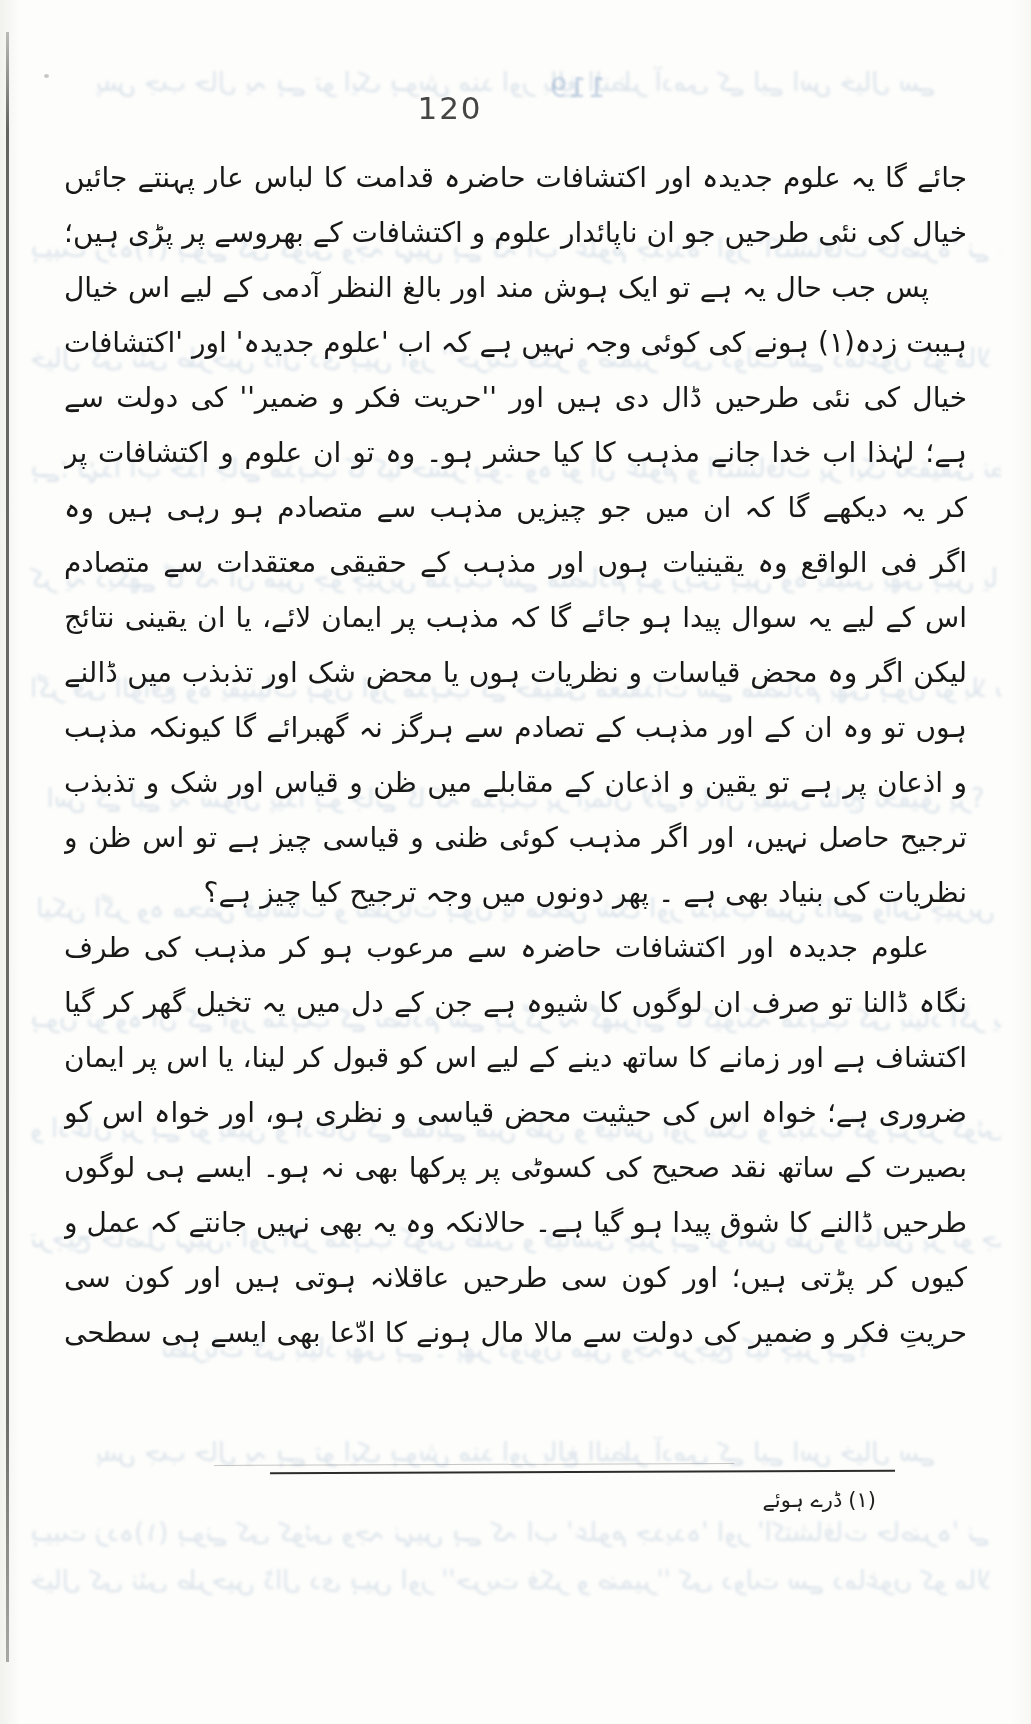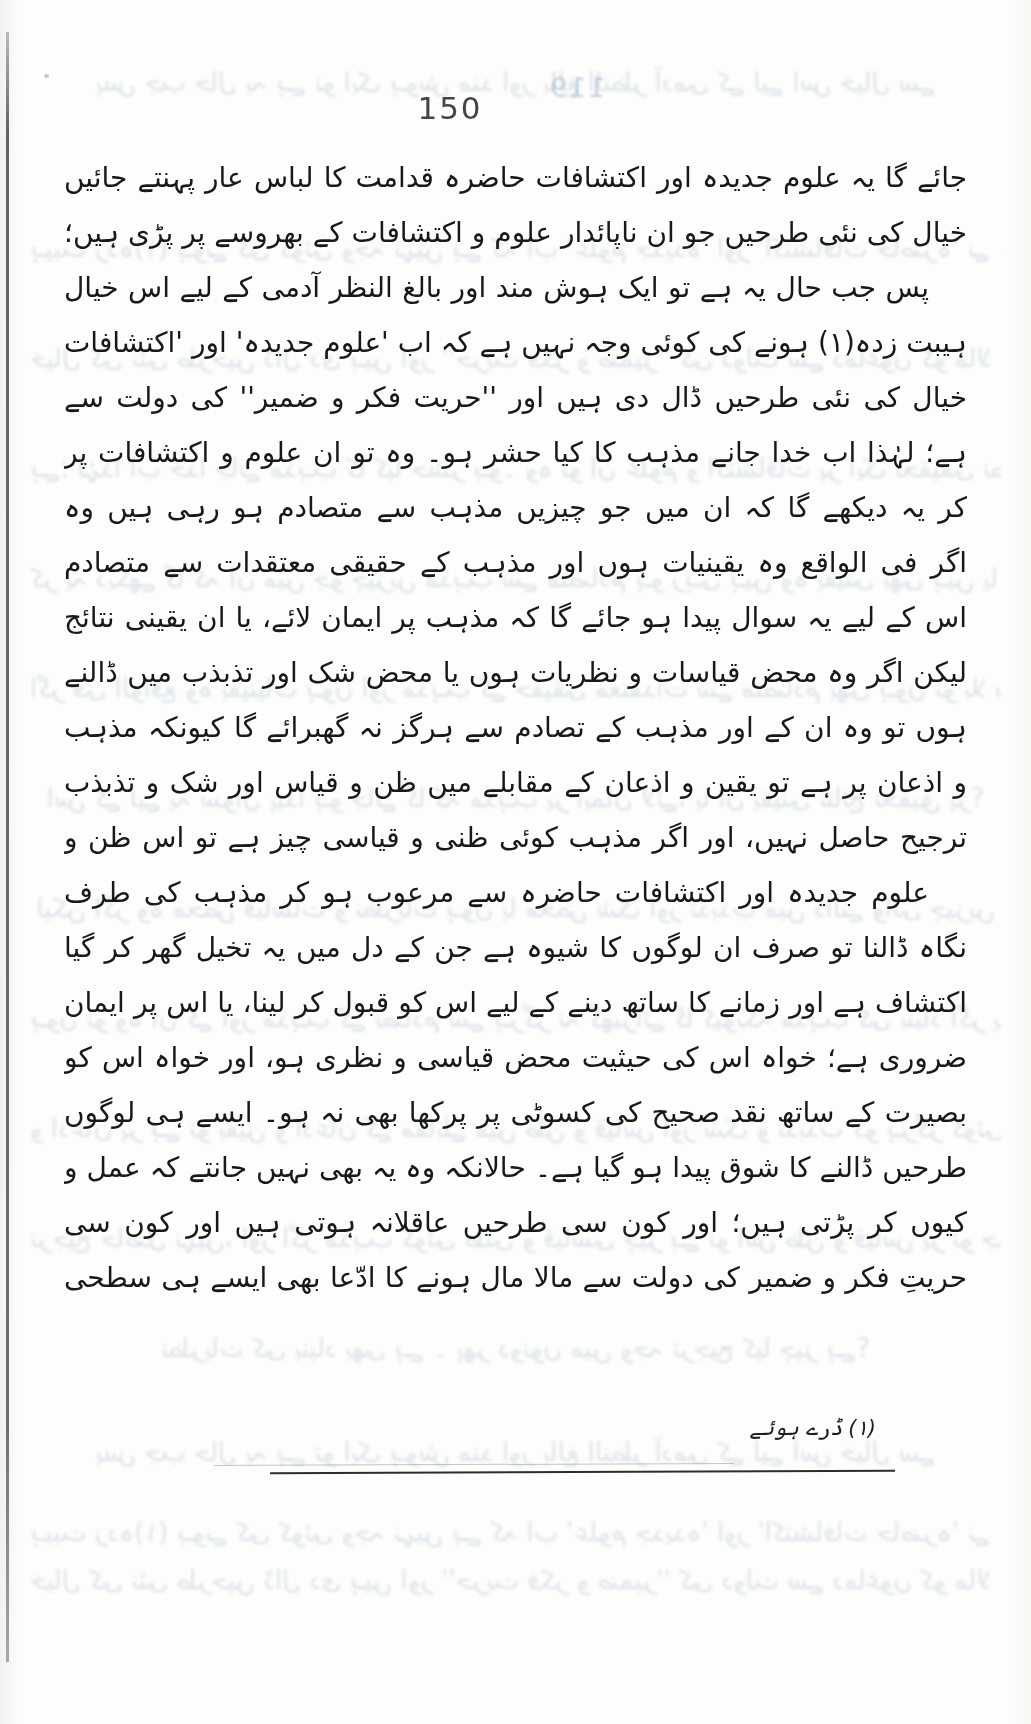--- a/index.html
+++ b/index.html
@@ -78,53 +78,53 @@
     transform: rotate(-0.2deg);
   }
   .fn-rule-main {
     position: absolute; left: 270px; top: 1471px;
     width: 625px; height: 2px;
     background: #2d2d2b;
     transform: rotate(-0.25deg);
     z-index: 2;
   }
   .footnote {
-    position: absolute; top: 1416px; right: 155px;
+    position: absolute; top: 1488px; right: 155px;
     direction: rtl;
     font-size: 21px; color: #1e1e1e;
     z-index: 2;
-    font-style: italic;
   }
   .footnote .marker { margin-left: 6px; }
 </style>
 </head>
 <body>
 
 <div class="page">
   <div class="scan-edge"></div>
   <div class="speck"></div>
 
   <div class="ghost-number">119</div>
 
-  <div class="page-number">150</div>
+  <div class="page-number">120</div>
 
   <div class="text-block">
       <div class="line">جائے گا یہ علوم جدیدہ اور اکتشافات حاضرہ قدامت کا لباس عار پہنتے جائیں گے اور عمل و</div>
       <div class="line">خیال کی نئی طرحیں جو ان ناپائدار علوم و اکتشافات کے بھروسے پر پڑی ہیں؛ کچھ دوسری نئی</div>
       <div class="line para-first">پس جب حال یہ ہے تو ایک ہوش مند اور بالغ النظر آدمی کے لیے اس خیال سے</div>
       <div class="line">ہیبت زدہ(۱) ہونے کی کوئی وجہ نہیں ہے کہ اب 'علوم جدیدہ' اور 'اکتشافات حاضرہ' نے عمل و</div>
       <div class="line">خیال کی نئی طرحیں ڈال دی ہیں اور ''حریت فکر و ضمیر'' کی دولت سے دماغوں کو مالا مال کر دیا</div>
       <div class="line">ہے؛ لہٰذا اب خدا جانے مذہب کا کیا حشر ہو۔ وہ تو ان علوم و اکتشافات پر ایک تحقیقی نظر ڈال</div>
       <div class="line">کر یہ دیکھے گا کہ ان میں جو چیزیں مذہب سے متصادم ہو رہی ہیں وہ یقینی بھی ہیں یا نہیں ۔</div>
       <div class="line">اگر فی الواقع وہ یقینیات ہوں اور مذہب کے حقیقی معتقدات سے متصادم بھی ہوں تو بلا شبہ</div>
       <div class="line">اس کے لیے یہ سوال پیدا ہو جائے گا کہ مذہب پر ایمان لائے، یا ان یقینی نتائج تحقیق پر؟</div>
       <div class="line">لیکن اگر وہ محض قیاسات و نظریات ہوں یا محض شک اور تذبذب میں ڈالنے والی چیزیں</div>
       <div class="line">ہوں تو وہ ان کے اور مذہب کے تصادم سے ہرگز نہ گھبرائے گا کیونکہ مذہب کی بنیاد اگر یقین</div>
       <div class="line">و اذعان پر ہے تو یقین و اذعان کے مقابلے میں ظن و قیاس اور شک و تذبذب کو ہرگز کوئی</div>
       <div class="line">ترجیح حاصل نہیں، اور اگر مذہب کوئی ظنی و قیاسی چیز ہے تو اس ظن و قیاس پر تو جدید علمی</div>
+      <div class="line para-last">نظریات کی بنیاد بھی ہے ۔ پھر دونوں میں وجہ ترجیح کیا چیز ہے؟</div>
       <div class="line para-first">علوم جدیدہ اور اکتشافات حاضرہ سے مرعوب ہو کر مذہب کی طرف ایک ترمیم طلب</div>
       <div class="line">نگاہ ڈالنا تو صرف ان لوگوں کا شیوہ ہے جن کے دل میں یہ تخیل گھر کر گیا ہے کہ نئی چیز علم و</div>
       <div class="line">اکتشاف ہے اور زمانے کا ساتھ دینے کے لیے اس کو قبول کر لینا، یا اس پر ایمان لے آنا</div>
       <div class="line">ضروری ہے؛ خواہ اس کی حیثیت محض قیاسی و نظری ہو، اور خواہ اس کو انہوں نے گہری علمی</div>
       <div class="line">بصیرت کے ساتھ نقد صحیح کی کسوٹی پر پرکھا بھی نہ ہو۔ ایسے ہی لوگوں میں عمل و خیال کی نئی</div>
       <div class="line">طرحیں ڈالنے کا شوق پیدا ہو گیا ہے۔ حالانکہ وہ یہ بھی نہیں جانتے کہ عمل و خیال کی نئی طرحیں</div>
       <div class="line">کیوں کر پڑتی ہیں؛ اور کون سی طرحیں عاقلانہ ہوتی ہیں اور کون سی محض طفلانہ ۔ اسی طرح</div>
       <div class="line">حریتِ فکر و ضمیر کی دولت سے مالا مال ہونے کا ادّعا بھی ایسے ہی سطحی النظر لوگوں کا طرّۂ</div>
     </div>
 

